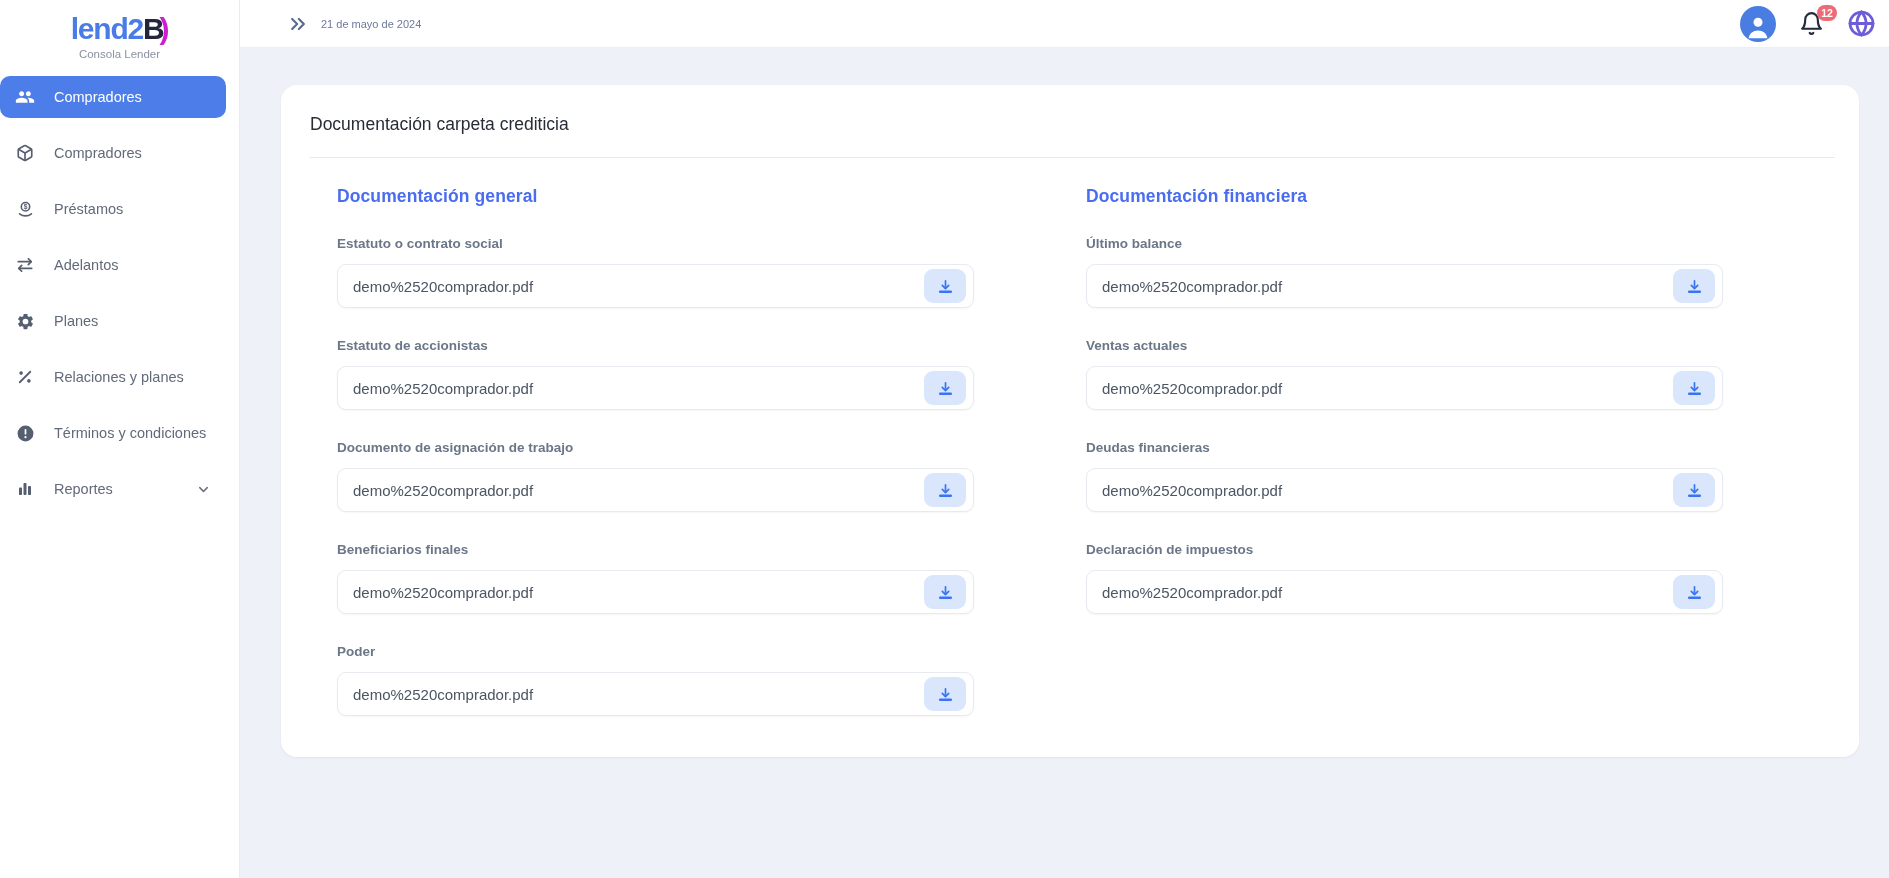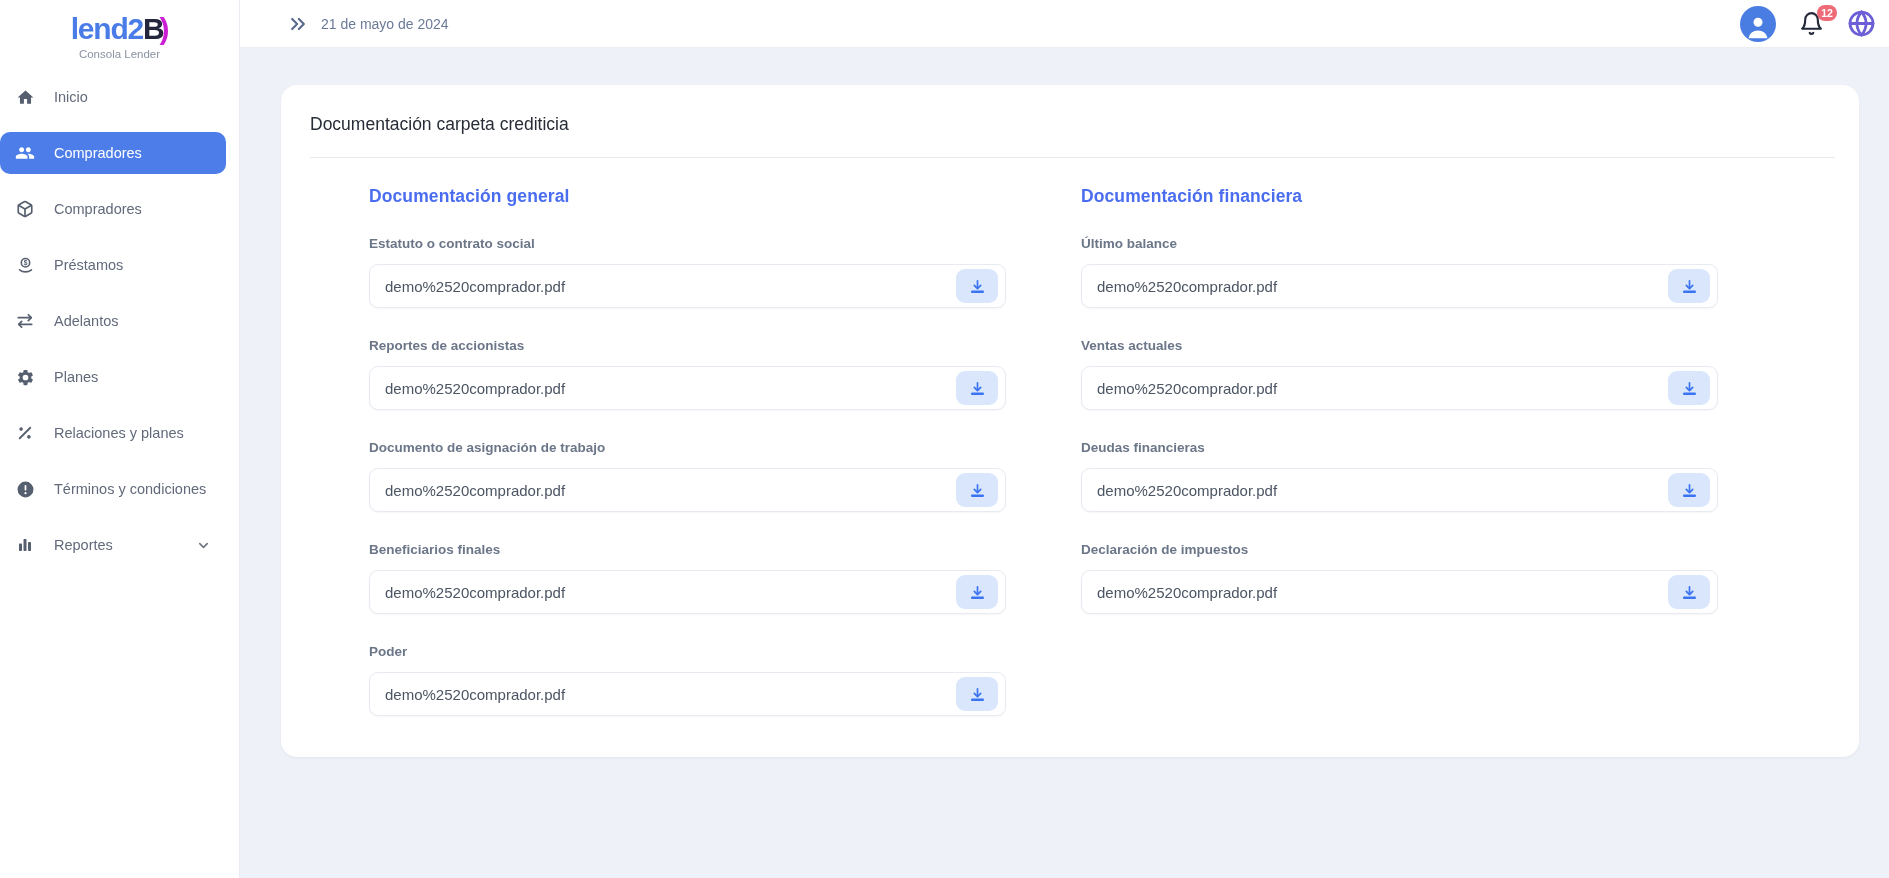--- a/index.html
+++ b/index.html
@@ -17,60 +17,52 @@
   .nav-item { display:flex; align-items:center; height:42px; margin:0 13px 14px 0; padding-left:15px; border-radius:10px; color:#61697a; font-size:14.5px; cursor:pointer; }
   .nav-item .ni { width:20px; height:20px; margin-right:19px; flex:0 0 20px; display:flex; align-items:center; justify-content:center; color:#565f6f; }
   .nav-item svg { display:block; }
   .nav-item.active { background:#4d7de9; color:#ffffff; }
   .nav-item.active .ni { color:#ffffff; }
   .nav-chevron { margin-left:auto; margin-right:15px; color:#6b7280; display:flex; }
 
   
   .topbar { position:fixed; left:240px; top:0; width:1649px; height:48px; background:#ffffff; border-bottom:1px solid #eceef4; display:flex; align-items:center; z-index:4; }
   .collapse-ic { margin-left:48px; display:flex; color:#5b6b8c; cursor:pointer; }
-  .topbar-date { margin-left:13px; font-size:14px; color:#6b7a99; }
+  .topbar-date { margin-left:13px; font-size:11px; color:#6b7a99; }
   .topbar-right { margin-left:auto; display:flex; align-items:center; gap:23px; margin-right:13px; }
   .avatar { width:36px; height:36px; border-radius:50%; background:#4a7de2; display:flex; align-items:flex-end; justify-content:center; overflow:hidden; cursor:pointer; }
   .bell-wrap { position:relative; display:flex; cursor:pointer; color:#242a3a; }
   .bell-badge { position:absolute; top:-6px; right:-13px; min-width:20px; height:16px; border-radius:10px; background:#ee6a76; color:#fff; font-size:10.5px; font-weight:700; display:flex; align-items:center; justify-content:center; padding:0 4px; }
   .globe-wrap { display:flex; color:#6c5ed6; cursor:pointer; }
 
   
   .main { position:fixed; left:240px; top:48px; width:1883px; height:830px; background:#eef1f7; }
   .card { position:absolute; left:41px; top:37px; width:1578px; height:672px; background:#ffffff; border-radius:16px; box-shadow:0 1px 3px rgba(16,24,40,.05); }
   .card-title { padding:29px 28px 22px 29px; font-size:17.5px; font-weight:500; color:#272c36; }
   .card-divider { border:none; border-top:1px solid #e7e9ef; margin:0 24px 0 29px; }
-  .columns { display:flex; padding:0 83px 0 88px; gap:75px; }
+  .columns { display:flex; padding:0 83px 0 56px; gap:112px; }
   .col { width:637px; }
   .sec-title { margin-top:28px; font-size:17.5px; font-weight:700; color:#4a6df0; letter-spacing:.1px; }
   .field.first { margin-top:28px; }
   .field + .field { margin-top:29px; }
   .field-label { font-size:13.5px; font-weight:700; color:#6b7688; line-height:18px; }
   .input-row { margin-top:11px; height:44px; border:1px solid #e7eaf0; border-radius:9px; background:#fff; display:flex; align-items:center; padding:0 7px 0 15px; box-shadow:0 1px 2px rgba(16,24,40,.04); }
   .file-name { font-size:15px; color:#4b5563; }
   .dl-btn { margin-left:auto; width:42px; height:34px; border-radius:9px; background:#d9e6fb; border:none; display:flex; align-items:center; justify-content:center; cursor:pointer; color:#3b74f2; }
 </style>
 </head>
 <body>
 
 <aside class="sidebar">
   <div class="logo-wrap">
     <div class="logo"><span class="p1">lend2</span><span class="pb">B</span><span class="acc">)</span></div>
     <div class="brand-sub">Consola Lender</div>
   </div>
   <nav>
 
-    <div class="nav-item">
-      <span class="ni">
-        <svg width="19" height="19" viewBox="0 0 24 24" fill="currentColor">
-            <path d="M10 20v-6h4v6h5v-8h3L12 3 2 12h3v8z"></path>
-          </svg>
-      </span>
-      <span>Inicio</span>
-    </div>
 
     <div class="nav-item active">
       <span class="ni">
         <svg width="20" height="20" viewBox="0 0 24 24" fill="currentColor">
             <path d="M16 11c1.66 0 2.99-1.34 2.99-3S17.66 5 16 5c-1.66 0-3 1.34-3 3s1.34 3 3 3zm-8 0c1.66 0 2.99-1.34 2.99-3S9.66 5 8 5C6.34 5 5 6.34 5 8s1.34 3 3 3zm0 2c-2.33 0-7 1.17-7 3.5V19h14v-2.5c0-2.33-4.67-3.5-7-3.5zm8 0c-.29 0-.62.02-.97.05 1.16.84 1.97 1.97 1.97 3.45V19h6v-2.5c0-2.33-4.67-3.5-7-3.5z"></path>
           </svg>
       </span>
       <span>Compradores</span>
     </div>
 
@@ -209,21 +201,21 @@
               <svg width="17" height="17" viewBox="0 0 24 24" fill="none" stroke="currentColor" stroke-width="2.4" stroke-linecap="round" stroke-linejoin="round">
                   <path d="M12 4v10"></path>
                   <path d="M7.5 10.5L12 15l4.5-4.5"></path>
                   <path d="M4.5 19.5h15" stroke-width="3.4"></path>
                 </svg>
             </button>
           </div>
         </div>
 
         <div class="field">
-          <div class="field-label">Reportes de accionistas</div>
+          <div class="field-label">Estatuto de accionistas</div>
           <div class="input-row">
             <span class="file-name">demo%2520comprador.pdf</span>
             <button class="dl-btn">
               <svg width="17" height="17" viewBox="0 0 24 24" fill="none" stroke="currentColor" stroke-width="2.4" stroke-linecap="round" stroke-linejoin="round">
                   <path d="M12 4v10"></path>
                   <path d="M7.5 10.5L12 15l4.5-4.5"></path>
                   <path d="M4.5 19.5h15" stroke-width="3.4"></path>
                 </svg>
             </button>
           </div>

